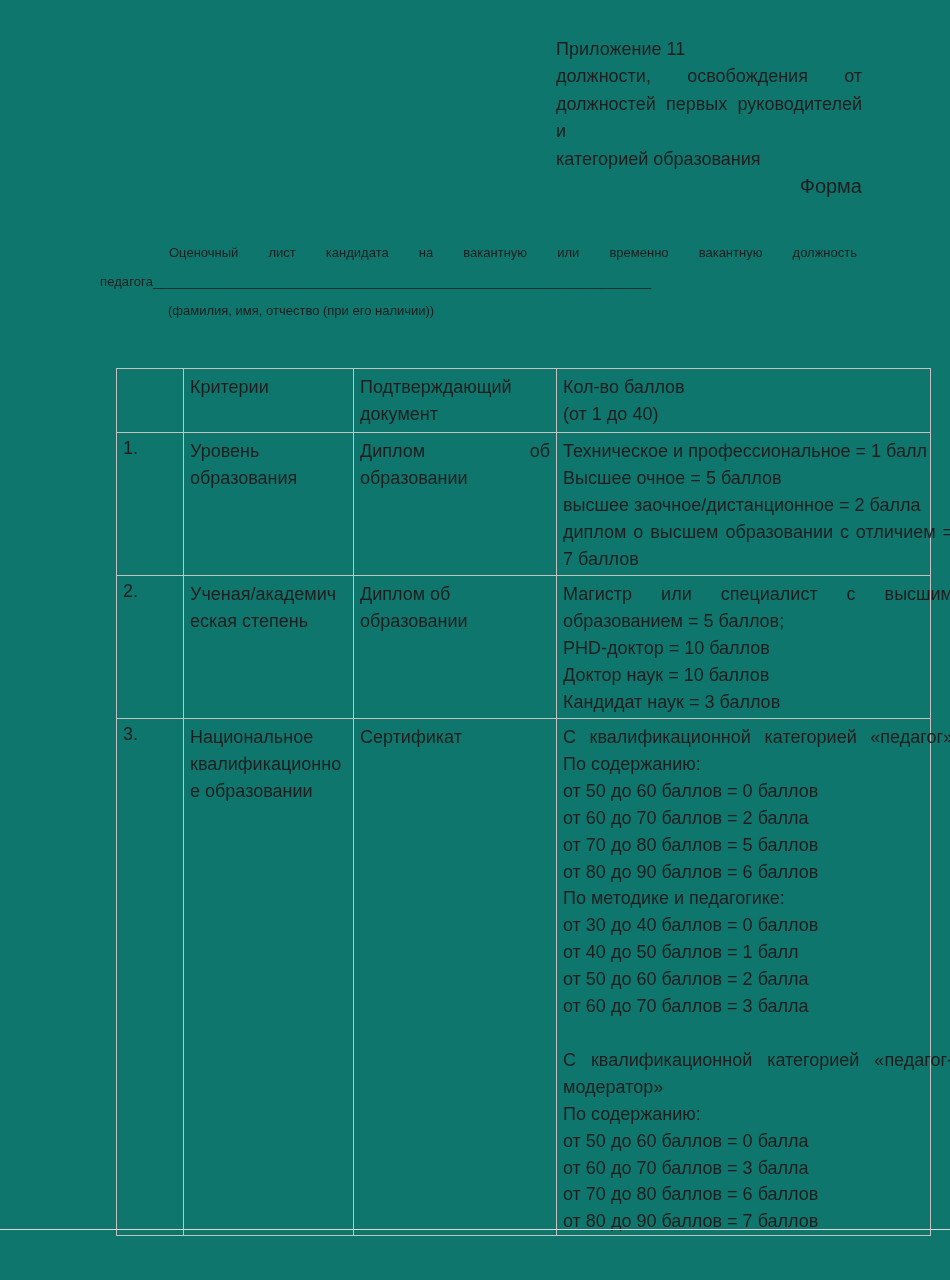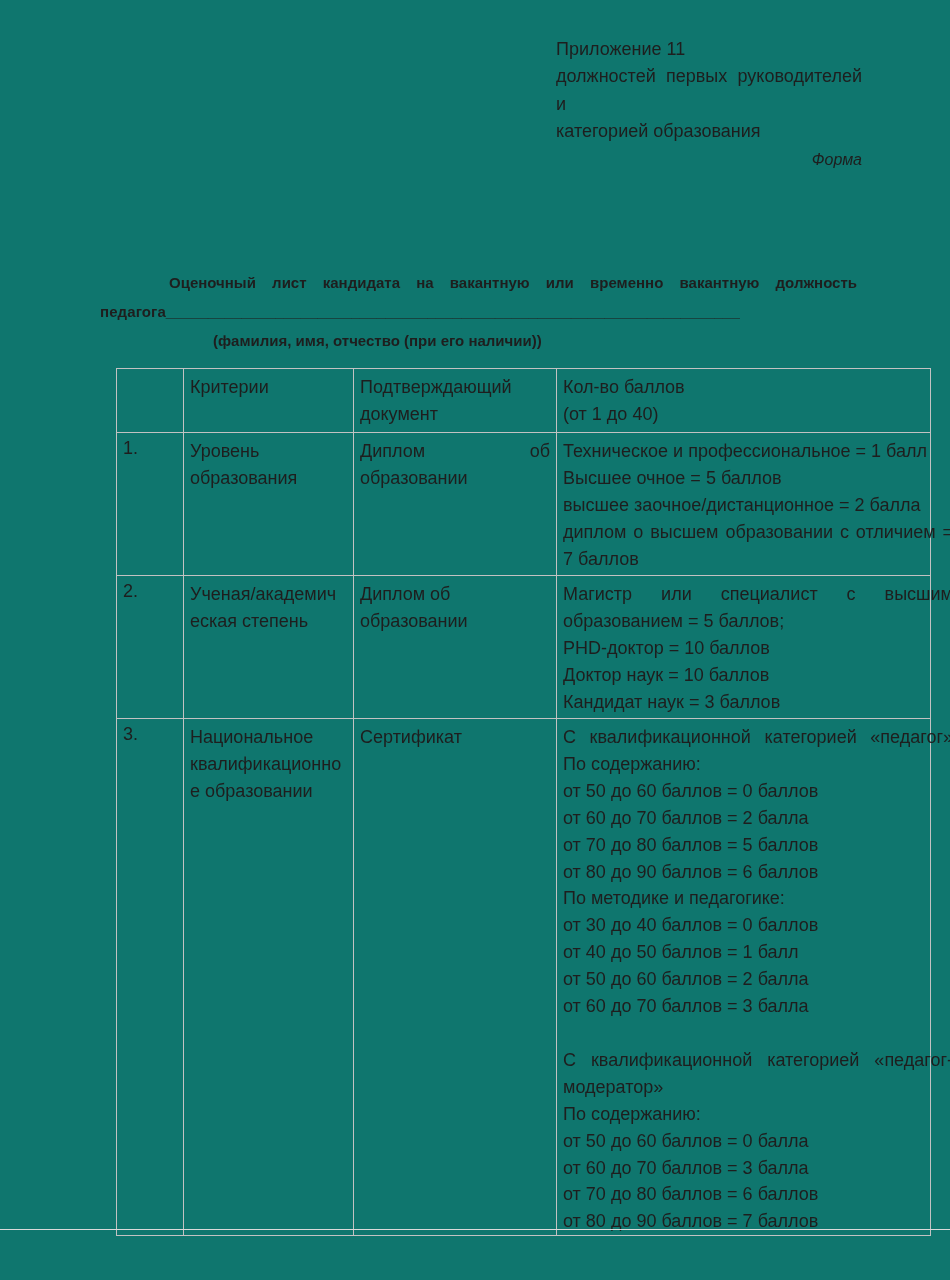--- a/index.html
+++ b/index.html
@@ -11,30 +11,30 @@
     -webkit-font-smoothing: antialiased;
   }
   .page { position: relative; width: 950px; height: 1280px; overflow: hidden; background: #0f766e; }
 
   
   .header-note {
     position: absolute; left: 556px; top: 36px; width: 306px;
     font-size: 18px; line-height: 27.4px;
   }
   .header-note .tline { line-height: 27.4px; }
-  .form-label { text-align: right; line-height: 27.4px; font-size: 16px; font-style: italic; }
+  .form-label { text-align: right; line-height: 27.4px; font-size: 20px; }
 
   
   .doc-title {
-    position: absolute; left: 100px; top: 268px; width: 757px;
-    font-size: 15px; line-height: 29px; font-weight: bold;
+    position: absolute; left: 100px; top: 238px; width: 757px;
+    font-size: 13px; line-height: 29px;
   }
   .title-l1 { text-align: justify; text-align-last: justify; text-indent: 69px; }
   .title-l2 { white-space: nowrap; letter-spacing: 0.1px; }
-  .title-l3 { margin-left: 113px; }
+  .title-l3 { margin-left: 68px; }
 
   
   .tline { display: block; }
   .tline.just { text-align: justify; text-align-last: justify; }
 
   
   table.criteria {
     position: absolute; left: 116px; top: 358px; width: 814px;
     border-collapse: collapse; table-layout: fixed;
     font-size: 18px;
@@ -63,20 +63,21 @@
   }
 </style>
 </head>
 <body>
 
 <div class="page">
 
   <div class="header-note">
     <div>
         <div class="tline">Приложение 11</div>
+        <div class="tline just">должности, освобождения от</div>
         <div class="tline just">должностей первых руководителей и</div>
         <div class="tline">категорией образования</div>
       </div>
     <div class="form-label">Форма</div>
   </div>
 
   <div class="doc-title">
     <div class="title-l1">Оценочный лист кандидата на вакантную или временно вакантную должность</div>
     <div class="title-l2">педагога____________________________________________________________________</div>
     <div class="title-l3">(фамилия, имя, отчество (при его наличии))</div>

